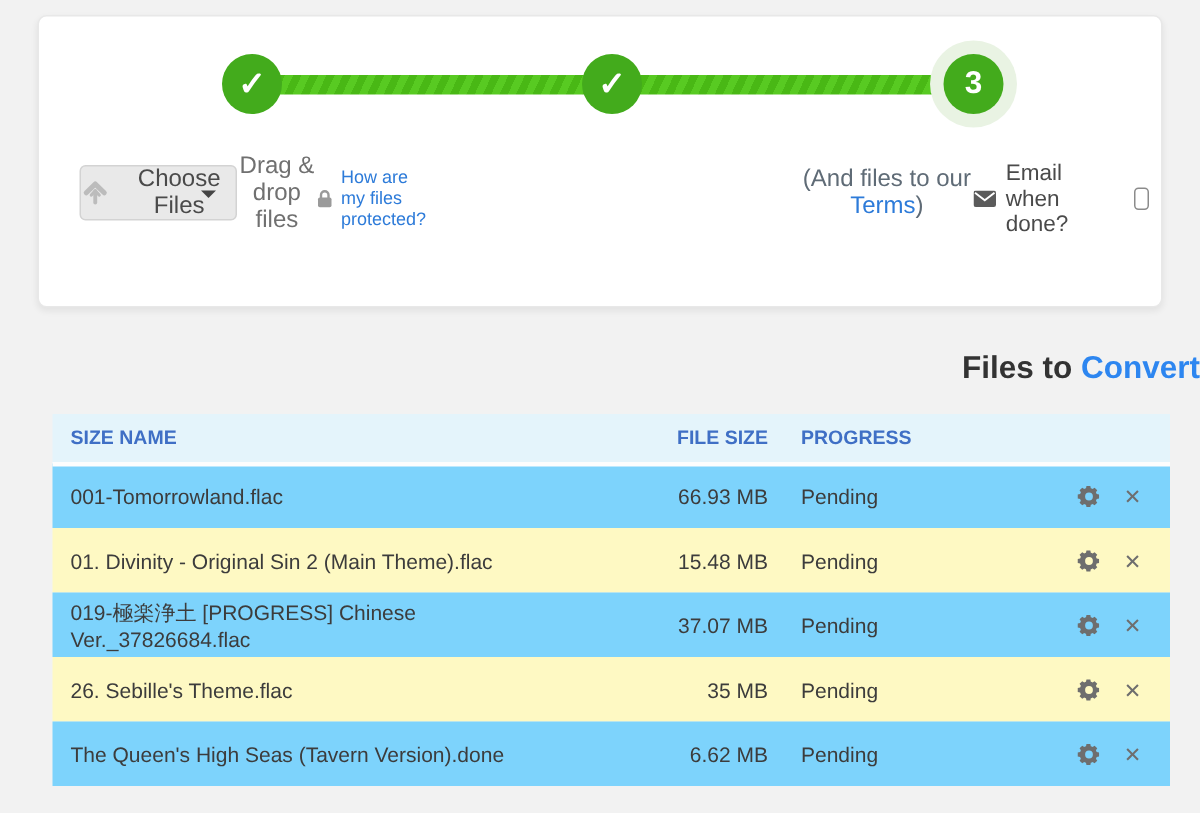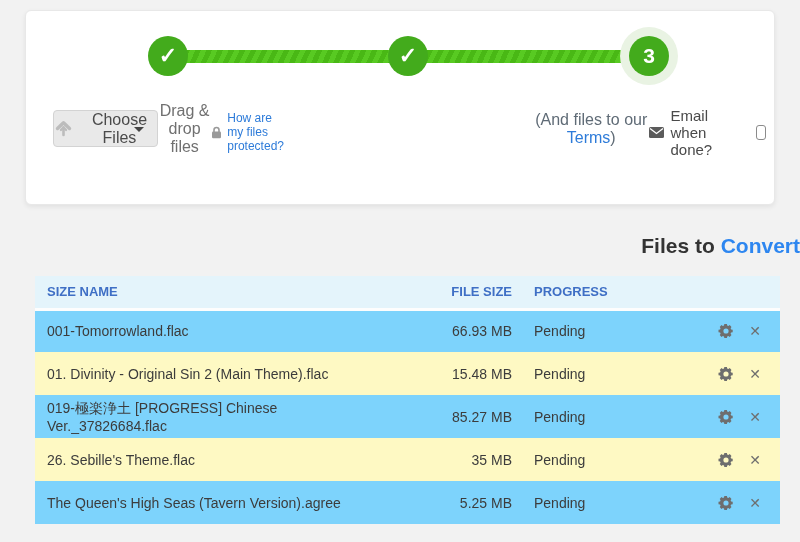--- a/index.html
+++ b/index.html
@@ -192,41 +192,41 @@
         <td class="r">15.48 MB</td>
         <td class="status">Pending</td>
         <td class="actions"><span class="icon-btn">
             <svg width="16" height="16" viewBox="0 0 16 16">
               <path fill-rule="evenodd" fill="#6e6e6e" d="M14.7 9.3V6.7l-1.6-.3a5.4 5.4 0 0 0-.5-1.2l.9-1.3-1.8-1.8-1.3.9c-.4-.2-.8-.4-1.2-.5L8.9 1H6.3L6 2.5c-.4.1-.8.3-1.2.5l-1.3-.9-1.8 1.8.9 1.3c-.2.4-.4.8-.5 1.2l-1.6.3v2.6l1.6.3c.1.4.3.8.5 1.2l-.9 1.3 1.8 1.8 1.3-.9c.4.2.8.4 1.2.5l.3 1.5h2.6l.3-1.5c.4-.1.8-.3 1.2-.5l1.3.9 1.8-1.8-.9-1.3c.2-.4.4-.8.5-1.2l1.6-.3zM8 10.6a2.6 2.6 0 1 1 0-5.2 2.6 2.6 0 0 1 0 5.2z"></path>
             </svg>
           </span><span class="icon-btn close-glyph">✕</span></td>
       </tr>
       <tr class="odd">
         <td>019-極楽浄土 [PROGRESS] Chinese Ver._37826684.flac</td>
-        <td class="r">85.27 MB</td>
+        <td class="r">37.07 MB</td>
         <td class="status">Pending</td>
         <td class="actions"><span class="icon-btn">
             <svg width="16" height="16" viewBox="0 0 16 16">
               <path fill-rule="evenodd" fill="#6e6e6e" d="M14.7 9.3V6.7l-1.6-.3a5.4 5.4 0 0 0-.5-1.2l.9-1.3-1.8-1.8-1.3.9c-.4-.2-.8-.4-1.2-.5L8.9 1H6.3L6 2.5c-.4.1-.8.3-1.2.5l-1.3-.9-1.8 1.8.9 1.3c-.2.4-.4.8-.5 1.2l-1.6.3v2.6l1.6.3c.1.4.3.8.5 1.2l-.9 1.3 1.8 1.8 1.3-.9c.4.2.8.4 1.2.5l.3 1.5h2.6l.3-1.5c.4-.1.8-.3 1.2-.5l1.3.9 1.8-1.8-.9-1.3c.2-.4.4-.8.5-1.2l1.6-.3zM8 10.6a2.6 2.6 0 1 1 0-5.2 2.6 2.6 0 0 1 0 5.2z"></path>
             </svg>
           </span><span class="icon-btn close-glyph">✕</span></td>
       </tr>
       <tr class="even">
         <td>26. Sebille's Theme.flac</td>
         <td class="r">35 MB</td>
         <td class="status">Pending</td>
         <td class="actions"><span class="icon-btn">
             <svg width="16" height="16" viewBox="0 0 16 16">
               <path fill-rule="evenodd" fill="#6e6e6e" d="M14.7 9.3V6.7l-1.6-.3a5.4 5.4 0 0 0-.5-1.2l.9-1.3-1.8-1.8-1.3.9c-.4-.2-.8-.4-1.2-.5L8.9 1H6.3L6 2.5c-.4.1-.8.3-1.2.5l-1.3-.9-1.8 1.8.9 1.3c-.2.4-.4.8-.5 1.2l-1.6.3v2.6l1.6.3c.1.4.3.8.5 1.2l-.9 1.3 1.8 1.8 1.3-.9c.4.2.8.4 1.2.5l.3 1.5h2.6l.3-1.5c.4-.1.8-.3 1.2-.5l1.3.9 1.8-1.8-.9-1.3c.2-.4.4-.8.5-1.2l1.6-.3zM8 10.6a2.6 2.6 0 1 1 0-5.2 2.6 2.6 0 0 1 0 5.2z"></path>
             </svg>
           </span><span class="icon-btn close-glyph">✕</span></td>
       </tr>
       <tr class="odd">
-        <td>The Queen's High Seas (Tavern Version).agree</td>
-        <td class="r">5.25 MB</td>
+        <td>The Queen's High Seas (Tavern Version).done</td>
+        <td class="r">6.62 MB</td>
         <td class="status">Pending</td>
         <td class="actions"><span class="icon-btn">
             <svg width="16" height="16" viewBox="0 0 16 16">
               <path fill-rule="evenodd" fill="#6e6e6e" d="M14.7 9.3V6.7l-1.6-.3a5.4 5.4 0 0 0-.5-1.2l.9-1.3-1.8-1.8-1.3.9c-.4-.2-.8-.4-1.2-.5L8.9 1H6.3L6 2.5c-.4.1-.8.3-1.2.5l-1.3-.9-1.8 1.8.9 1.3c-.2.4-.4.8-.5 1.2l-1.6.3v2.6l1.6.3c.1.4.3.8.5 1.2l-.9 1.3 1.8 1.8 1.3-.9c.4.2.8.4 1.2.5l.3 1.5h2.6l.3-1.5c.4-.1.8-.3 1.2-.5l1.3.9 1.8-1.8-.9-1.3c.2-.4.4-.8.5-1.2l1.6-.3zM8 10.6a2.6 2.6 0 1 1 0-5.2 2.6 2.6 0 0 1 0 5.2z"></path>
             </svg>
           </span><span class="icon-btn close-glyph">✕</span></td>
       </tr>
     </tbody>
 </table>
 

